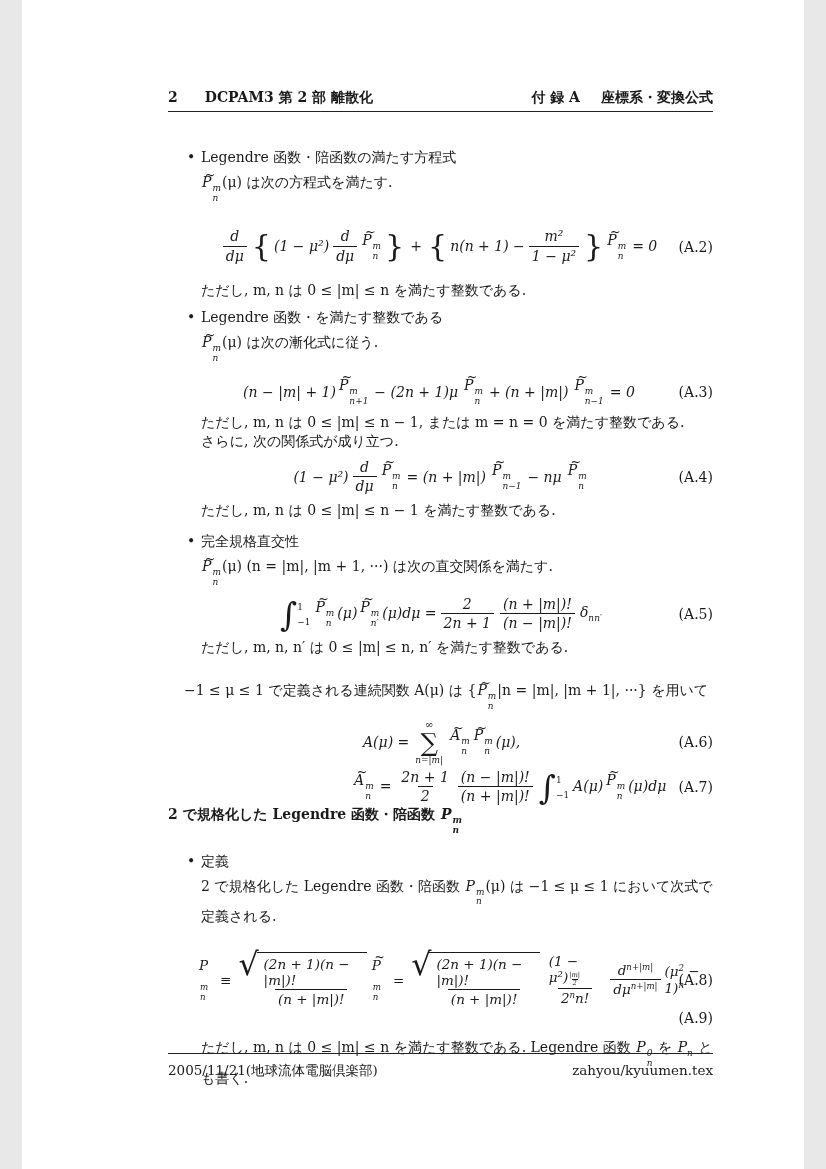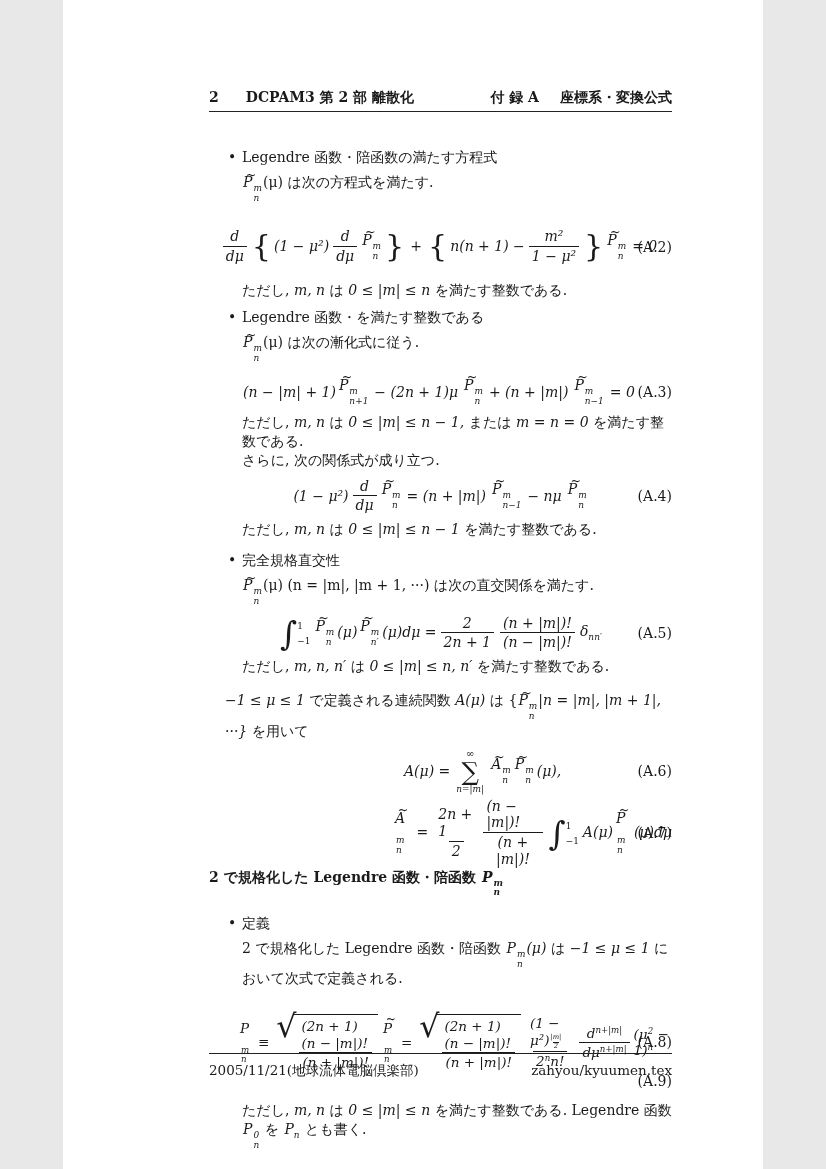--- a/index.html
+++ b/index.html
@@ -1,35 +1,35 @@
 <!DOCTYPE html>
 <html><head>
 <meta charset="utf-8">
 <style>
   html,body{margin:0;padding:0;background:#e8e8e8;}
-  .page{position:relative;width:700px;height:1169px;margin:0 auto;background:#ffffff;color:#1a1a1a;
+  .page{position:relative;width:782px;height:1169px;margin:0 auto;background:#ffffff;color:#1a1a1a;
         font-family:"DejaVu Serif","Liberation Serif",serif;overflow:hidden;}
   
   .hdr{display:flex;justify-content:space-between;padding:89px 91px 0 146px;font-size:14px;font-weight:bold;}
   .hsp{margin-left:27px;}
   .hsp2{margin-left:21px;}
   .hrule{border-top:1px solid #222;margin:4px 91px 0 146px;}
   .footer{position:absolute;top:1053px;left:146px;right:91px;font-size:13.5px;}
   .frule{border-top:1px solid #222;}
   .frow{display:flex;justify-content:space-between;margin-top:8px;}
   
   .main{padding:0 91px 0 146px;font-size:14px;line-height:19px;}
   .li{position:relative;padding-left:33px;}
   .blt{position:absolute;left:19px;top:0;}
   .ind16{padding-left:16px;}
   .ind33{padding-left:33px;}
-  .mt{font-style:italic;}
+  .mt{}
   .b{font-weight:bold;}
   
-  .m36{margin-top:36px}.m26{margin-top:26px}.m25{margin-top:25px}.m22{margin-top:15px}
+  .m36{margin-top:36px}.m26{margin-top:26px}.m25{margin-top:25px}.m22{margin-top:24px}
   .m20{}.m16{margin-top:16px}.m14{margin-top:14px}.m12{margin-top:12px}
   .m10{margin-top:10px}.m8{margin-top:8px}.m6{margin-top:6px}.m4{margin-top:4px}.m2{margin-top:2px}
   
   .eqwrap{position:relative;display:flex;align-items:center;}
   .eqc{justify-content:center;}
   .eq{display:flex;align-items:center;font-style:italic;column-gap:2px;line-height:1.2;}
   .eqlabel{position:absolute;right:0;top:50%;transform:translateY(-50%);font-style:normal;}
   .lblrow{text-align:right;font-style:normal;}
   .op{margin:0 3px;}
   .fr{display:inline-flex;flex-direction:column;align-items:center;margin:0 2px;}

